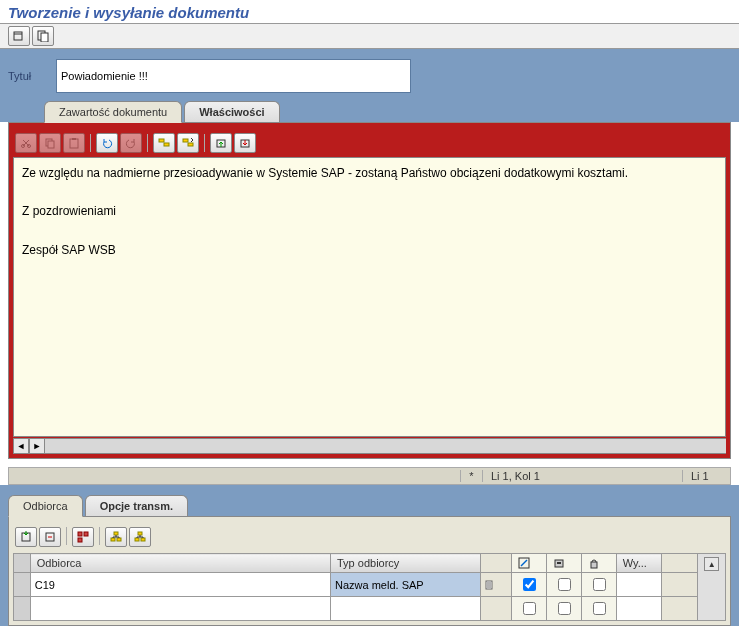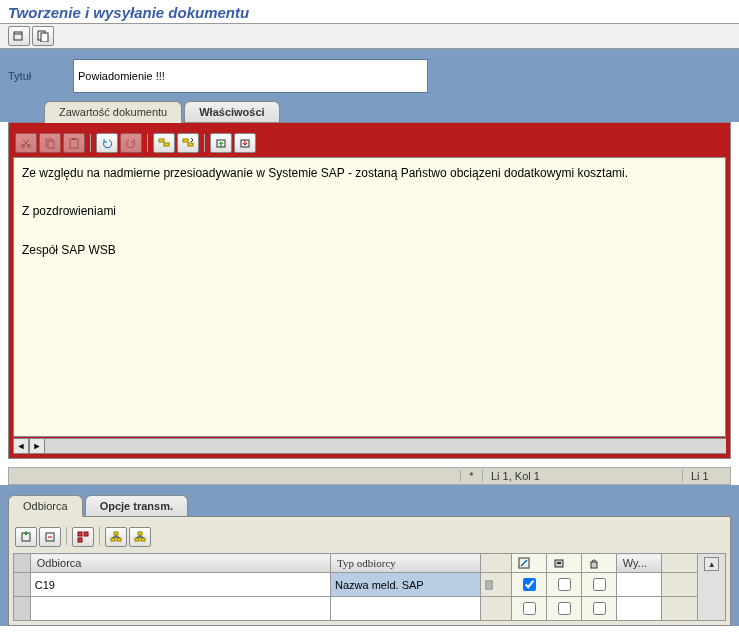--- a/index.html
+++ b/index.html
@@ -46,21 +46,21 @@
     opacity: 0.5;
     cursor: default;
   }
   .blue-area {
     background: #7c9cc1;
     padding: 10px 8px 8px 8px;
   }
   .field-row {
     display: flex;
     align-items: center;
-    gap: 25px;
+    gap: 8px;
     margin-bottom: 4px;
   }
   .field-label {
     color: #2a3f6a;
     font-size: 11px;
     width: 40px;
   }
   .text-input {
     background: #fff;
     border: 1px solid #5a7aa0;
@@ -396,21 +396,21 @@
             <line x1="9" y1="6" x2="9" y2="7" stroke="#333"></line>
           </svg>
       </div>
     </div>
 
     <table class="grid-table">
       <tbody>
           <tr>
         <th class="sel-cell"></th>
         <th style="width:250px;">Odbiorca</th>
-        <th style="width:125px;font-family:Liberation Serif, serif;">Typ odbiorcy</th>
+        <th style="width:125px;">Typ odbiorcy</th>
         <th class="gap-cell"></th>
         <th class="chk-cell">
               <svg width="12" height="12">
                 <rect x="1" y="1" width="10" height="10" fill="none" stroke="#333"></rect>
                 <path d="M3 9 L9 3" stroke="#06c" stroke-width="1.5"></path>
               </svg>
             </th>
         <th class="chk-cell">
               <svg width="12" height="12">
                 <rect x="2" y="3" width="8" height="7" fill="#ccc" stroke="#333"></rect>

